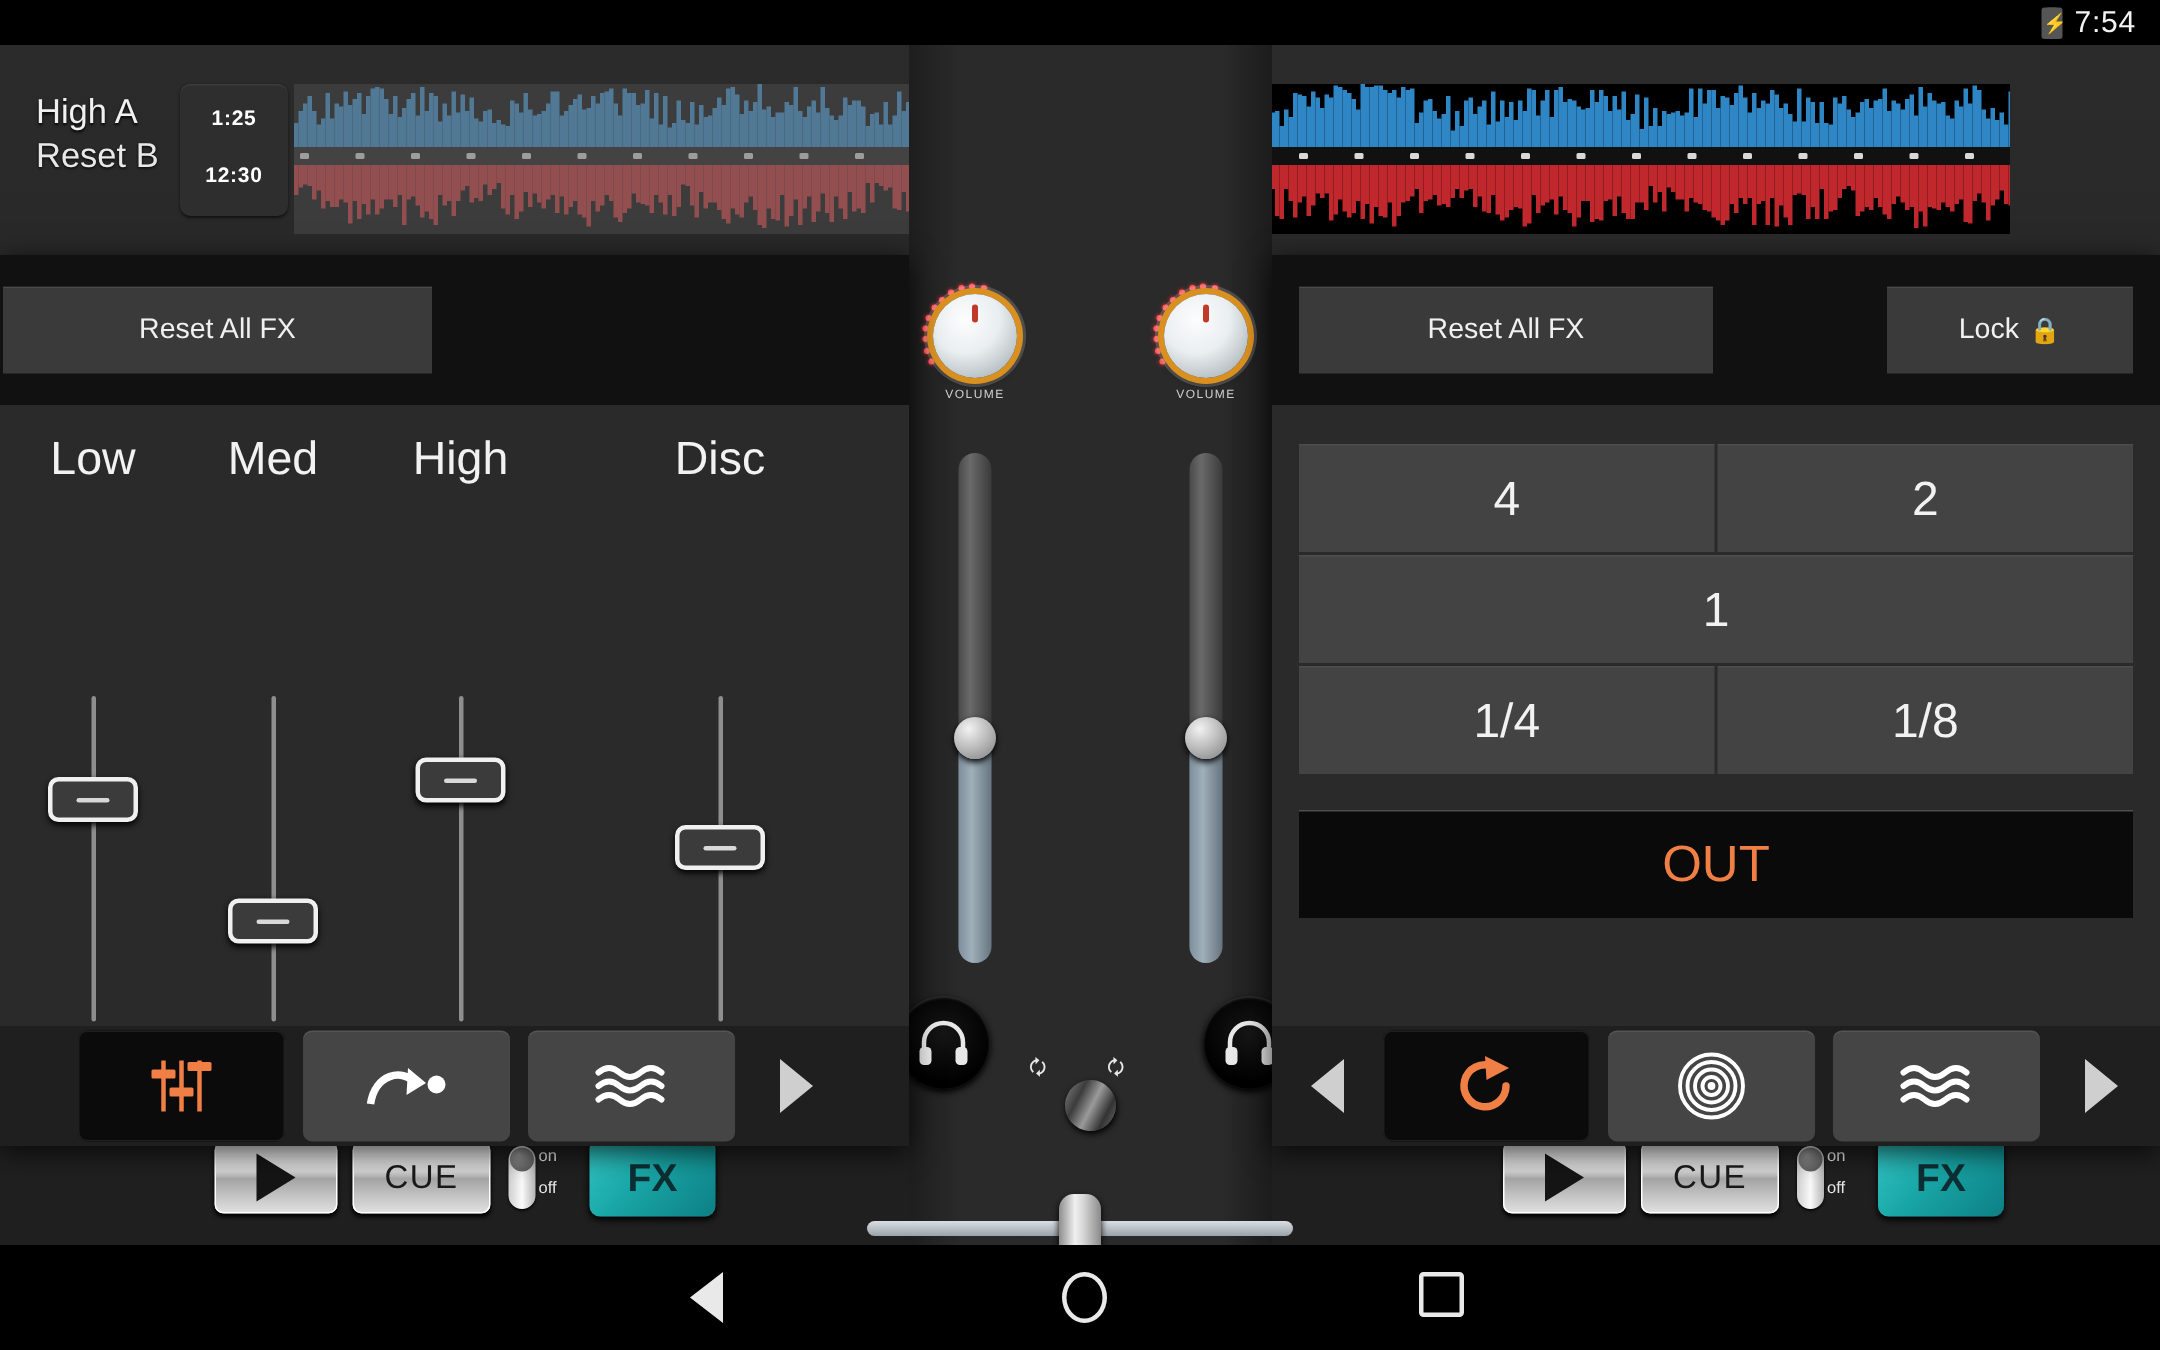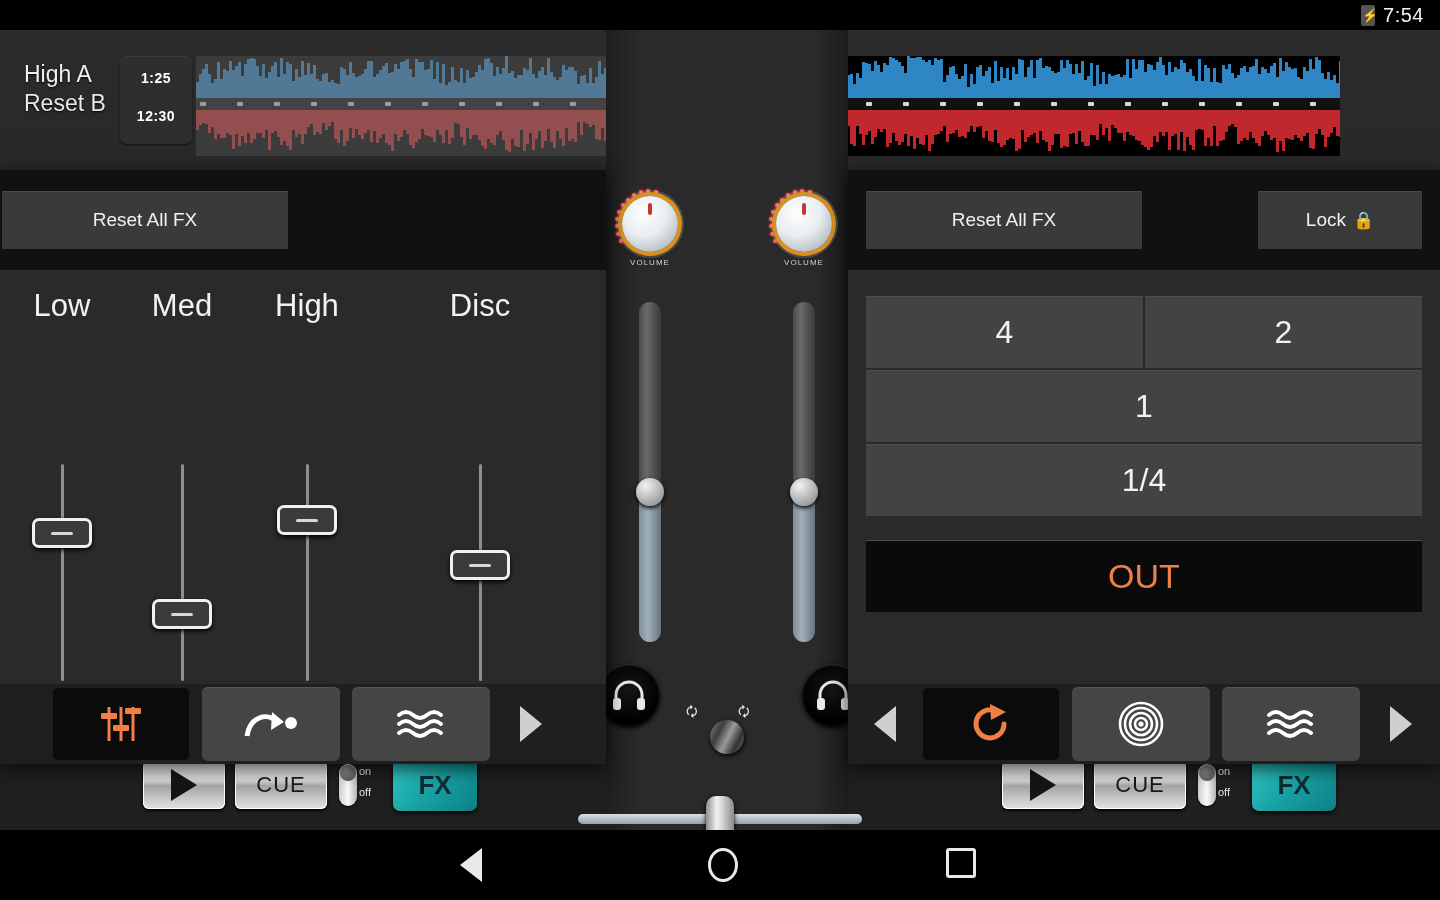--- a/index.html
+++ b/index.html
@@ -1212,20 +1212,21 @@
       <div class="loopgrid" id="loop-grid">
           <div class="row">
             <div class="loopcell">4</div>
             <div class="loopcell">2</div>
           </div>
           <div class="row">
             <div class="loopcell">1</div>
           </div>
           <div class="row">
             <div class="loopcell">1/4</div>
+            <div class="loopcell">1/8</div>
           </div>
           <div class="inoutrow">
             <div class="iocell active">OUT</div>
           </div>
         </div>
 
       <div class="fxfooter" style="position:absolute; left:0; bottom:0; width:592px;
            padding-left:26px; gap:12px;">
         <div class="chev left" style="margin-right:14px;"></div>
         <div class="fxtile active">

